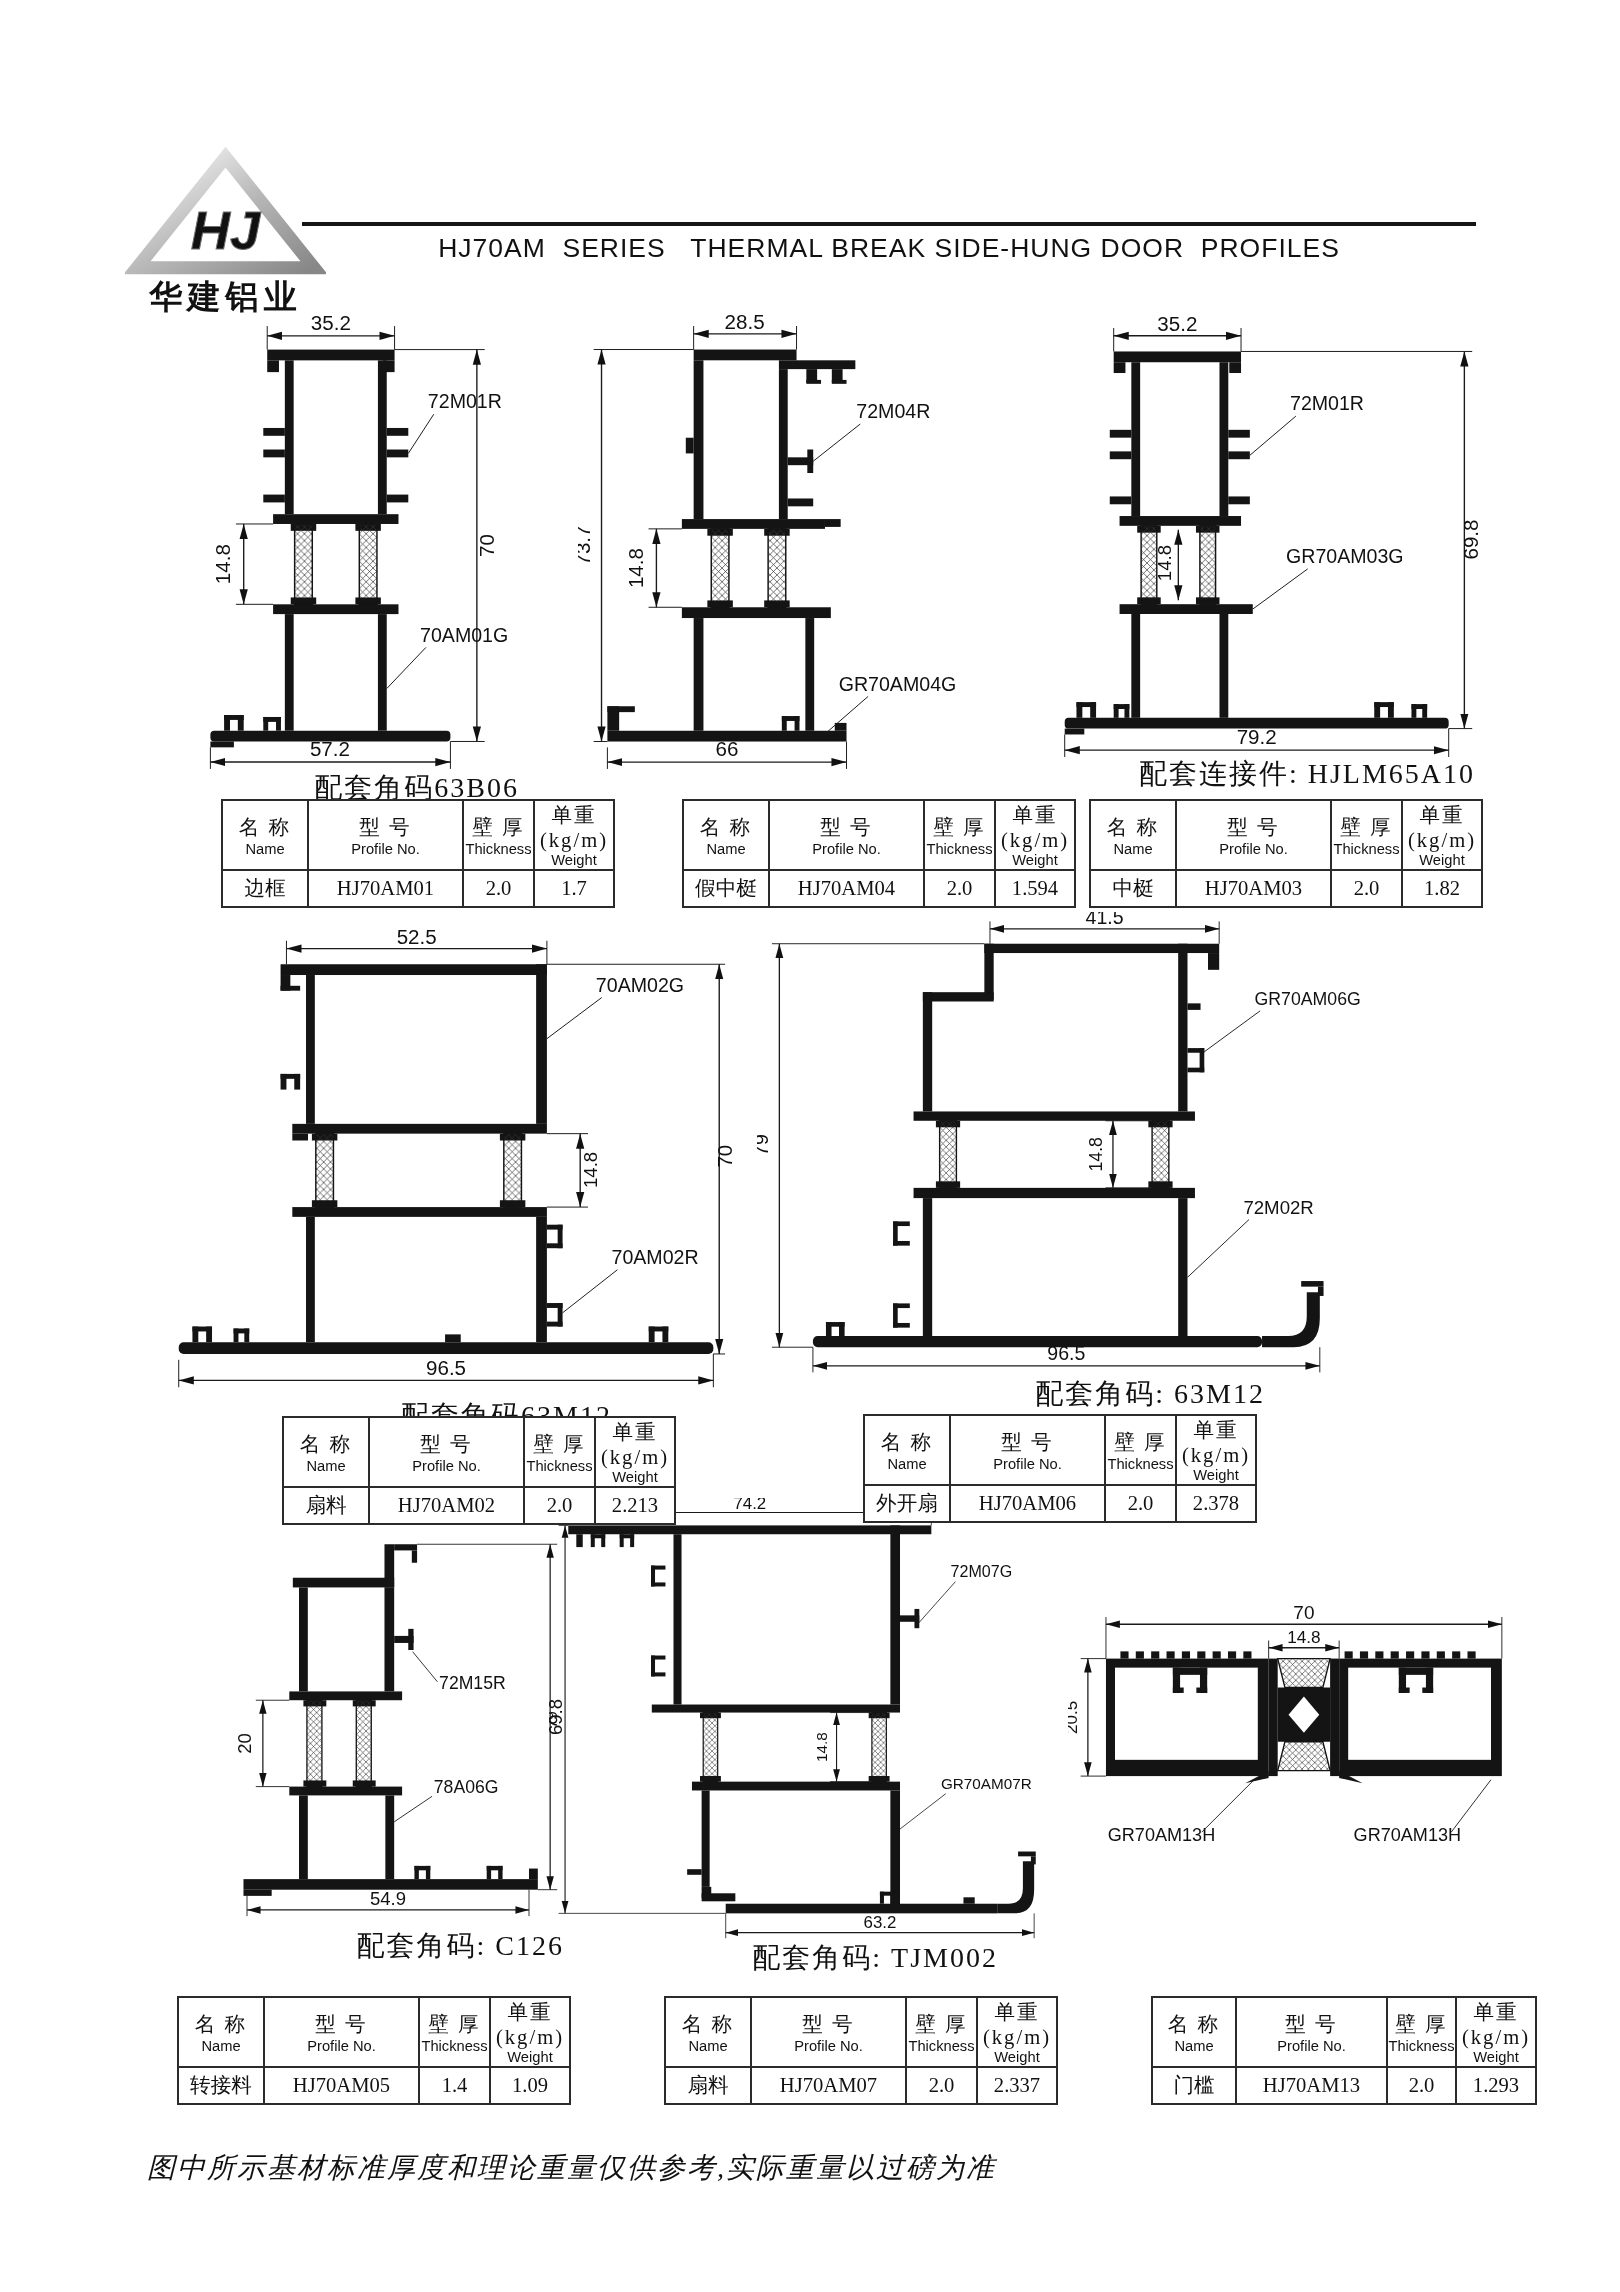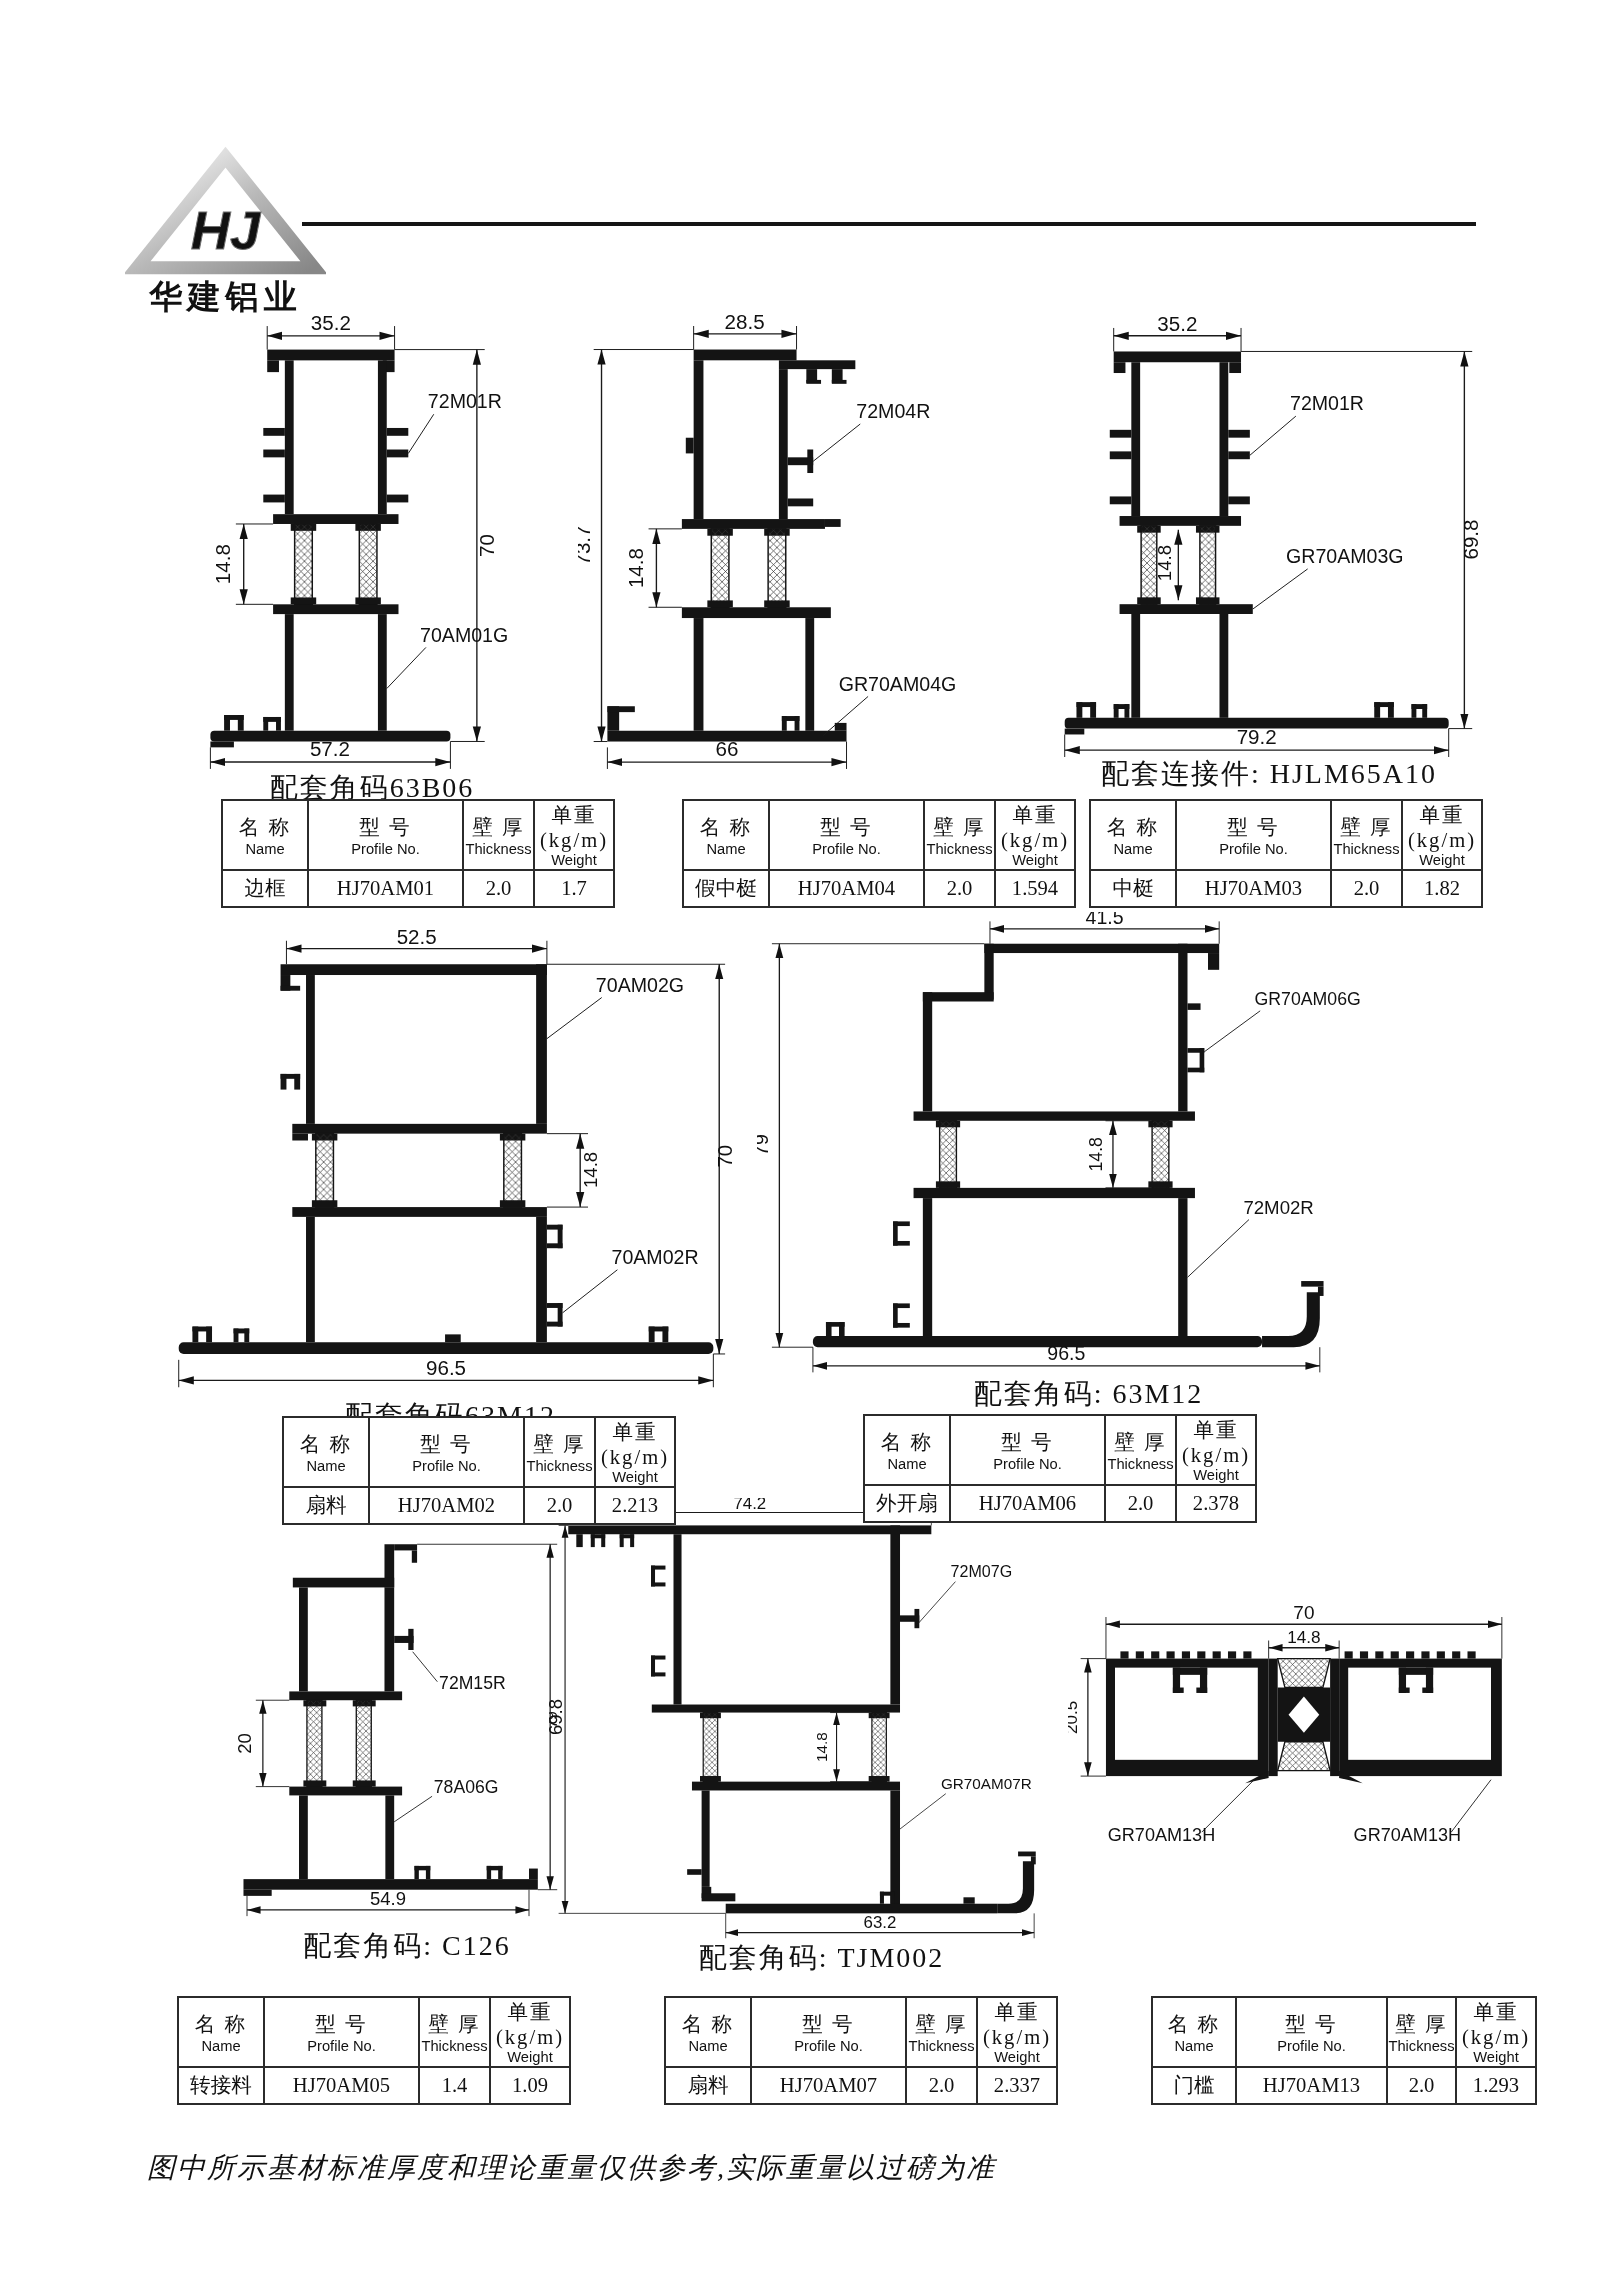--- a/index.html
+++ b/index.html
@@ -6,21 +6,21 @@
   .page{position:relative;width:1620px;height:2293px;background:#ffffff;margin:0 auto;overflow:hidden;
         font-family:"Liberation Sans","DejaVu Sans",sans-serif;color:#111;}
   .abs{position:absolute;}
   
   .title{position:absolute;left:302px;top:139px;font-size:46px;font-weight:bold;letter-spacing:3.9px;white-space:pre;}
   .rule{position:absolute;left:302px;top:222px;width:1174px;height:3.9px;background:#151515;}
   .subtitle{position:absolute;left:302px;top:233px;width:1174px;text-align:center;font-size:26.5px;
             letter-spacing:1px;white-space:pre;}
   
   .cap{position:absolute;font-family:"Liberation Serif","DejaVu Serif",serif;font-size:28px;
-       letter-spacing:2px;text-align:center;white-space:pre;}
+       letter-spacing:2px;text-align:right;white-space:pre;}
   
   table.spec{position:absolute;border-collapse:collapse;table-layout:fixed;background:#fff;margin-left:32px;}
   .spec th,.spec td{border:2px solid #2b2b2b;text-align:center;padding:0;overflow:hidden;}
   .spec th{font-weight:normal;height:49px;vertical-align:middle;}
   .spec td{font-size:20.6px;height:35px;font-family:"Liberation Serif","DejaVu Serif",serif;border-radius:17px;}
   .spec .cn{font-size:20.6px;letter-spacing:2px;font-family:"Liberation Serif","DejaVu Serif",serif;}
   .spec .en{font-size:14.7px;line-height:16.7px;}
   
   .footer{position:absolute;left:147px;top:2149px;width:1470px;text-align:left;font-size:28px;
           font-style:italic;font-family:Liberation Serif, serif;letter-spacing:2px;}
@@ -48,20 +48,21 @@
       </linearGradient>
     </defs>
     <g>
       <path d="M100 12 L188 122 H12 Z" fill="#ffffff" stroke="url(#lg)" stroke-width="13"></path>
       <text x="100" y="103" text-anchor="middle" font-size="54" font-weight="bold" font-style="italic" fill="url(#lg)" stroke="#6f6f6f" stroke-width="1">HJ</text>
     </g>
     <text x="100" y="162" text-anchor="middle" font-size="33" font-weight="bold" fill="#8a6a2e" style="letter-spacing:5px">华建铝业</text>
   </svg>
 
   <div class="rule"></div>
+  <div class="subtitle">HJ70AM  SERIES   THERMAL BREAK SIDE-HUNG DOOR  PROFILES</div>
 
   <svg class="abs" style="left:181px;top:314px" width="338" height="466" viewBox="0 0 345 475">
     <defs>
       <pattern id="p1" width="7" height="7" patternUnits="userSpaceOnUse">
         <path d="M0 7L7 0M0 0l7 7" stroke="#333" stroke-width="0.7" fill="none"></path>
         </pattern>
       <marker id="a1" markerWidth="12" markerHeight="8" refX="11" refY="3.5" orient="auto-start-reverse">
         <path d="M0 0.5L11 3.5L0 6.5z" fill="#111"></path>
         </marker>
     </defs>

